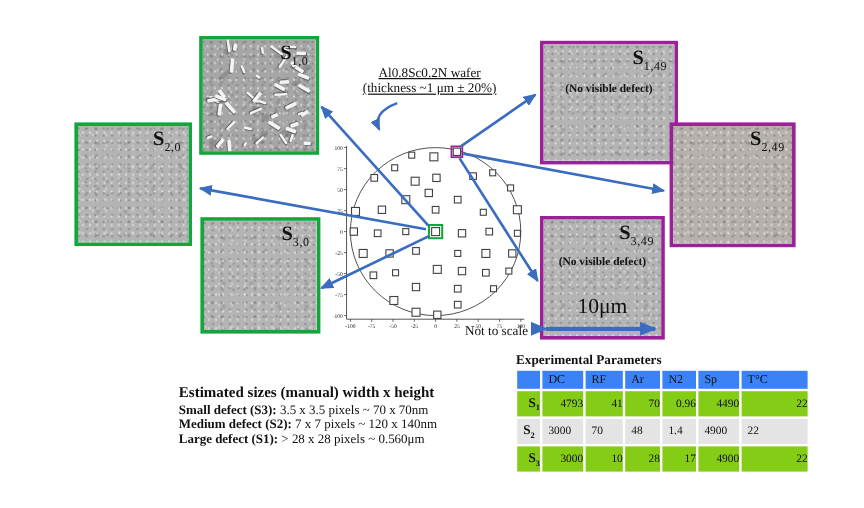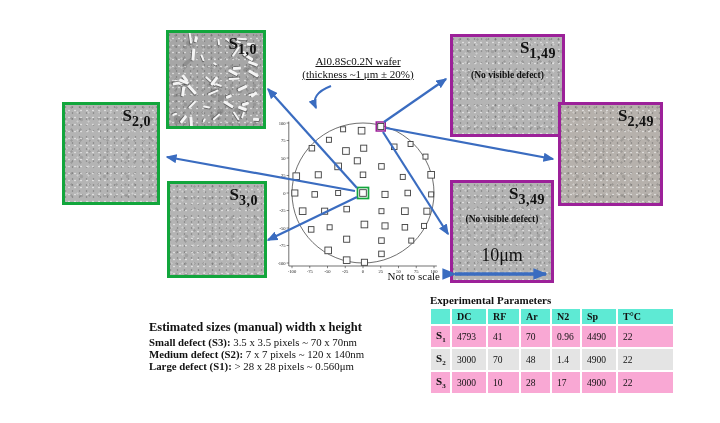--- a/index.html
+++ b/index.html
@@ -18,41 +18,41 @@
       radial-gradient(circle, rgba(255,255,255,.33) .7px, rgba(255,255,255,0) 1.4px),
       radial-gradient(circle, rgba(95,95,95,.30) .8px, rgba(95,95,95,0) 1.5px),
       radial-gradient(circle, rgba(60,60,60,.16) 1.2px, rgba(60,60,60,0) 2.2px);
     background-size:6px 7px,7px 6px,11px 9px,9px 11px,23px 19px;
     background-position:1px 2px,4px 5px,7px 3px,2px 8px,5px 5px;}
   #p-s10 .micro{background-color:#a6a6a6;}
   #p-s249 .micro{background-color:#b6b1ac;}
   .flakes{position:absolute;inset:0;}
   .plabel{position:absolute;top:2px;right:6px;z-index:4;line-height:1;white-space:nowrap;}
   .plabel .big{font-size:17px;font-weight:bold;}
-  .plabel .sub{font-size:14px;font-weight:bold;vertical-align:-5px;letter-spacing:.5px;}
+  .plabel .sub{font-size:10px;font-weight:normal;vertical-align:-5px;letter-spacing:.5px;}
   .pnote{position:absolute;left:0;right:0;text-align:center;font-weight:bold;font-size:9.5px;z-index:4;}
   #p-s149 .pnote{top:33px;}
   #p-s349 .pnote{top:31px;}
   .scaletext{position:absolute;left:0;right:0;top:62px;text-align:center;font-size:18px;z-index:4;}
 
   
   .txt{position:absolute;z-index:3;}
   #wafer-annот{left:285px;top:55px;width:146px;text-align:center;font-size:11px;line-height:13px;text-decoration:underline;}
   #not-to-scale{left:345px;top:270px;width:95px;text-align:right;font-size:11px;}
 
   #est{left:149px;top:320px;width:240px;}
   #est .t{font-size:12.5px;font-weight:bold;margin-bottom:1px;}
   #est .l{font-size:10.8px;line-height:12px;}
   #est .l b{font-weight:bold;}
 
   #exp-title{left:430px;top:294px;font-size:11px;font-weight:bold;}
   #exp-table{position:absolute;left:429px;top:307px;z-index:3;border-collapse:separate;border-spacing:2px;}
   #exp-table th,#exp-table td{font-size:9.5px;text-align:left;padding:0 0 0 5px;vertical-align:middle;}
-  #exp-table th{background:#5eead4;font-weight:bold;font-size:10px;height:15px;}
-  #exp-table tr.odd td{background:#f9a8d4;}
+  #exp-table th{background:#3b82f6;font-weight:normal;font-size:10px;height:15px;}
+  #exp-table tr.odd td{background:#84cc16;text-align:right;}
   #exp-table tr.even td{background:#e4e4e4;}
   #exp-table td{height:21px;}
   .c0{width:14px;} .c1{width:29px;} .c2{width:26px;} .c3{width:24px;}
   .c4{width:23px;} .c5{width:29px;} .c6{width:50px;}
   .rowlab .big{font-weight:bold;font-size:11px;}
   .rowlab .sub{font-weight:bold;font-size:7px;vertical-align:-3px;}
 
   #wafer-svg{position:absolute;left:278px;top:115px;z-index:1;}
   #overlay{position:absolute;left:0;top:0;z-index:5;pointer-events:none;}
 </style>

